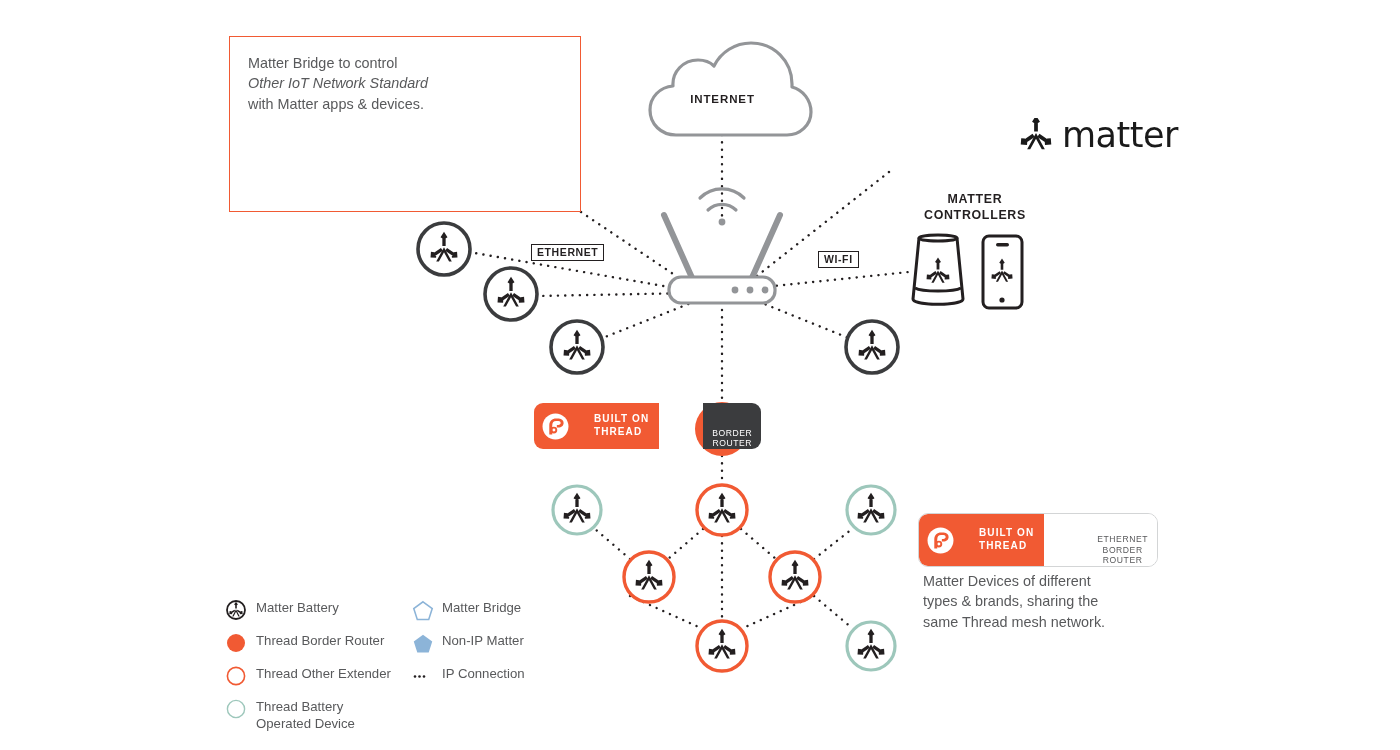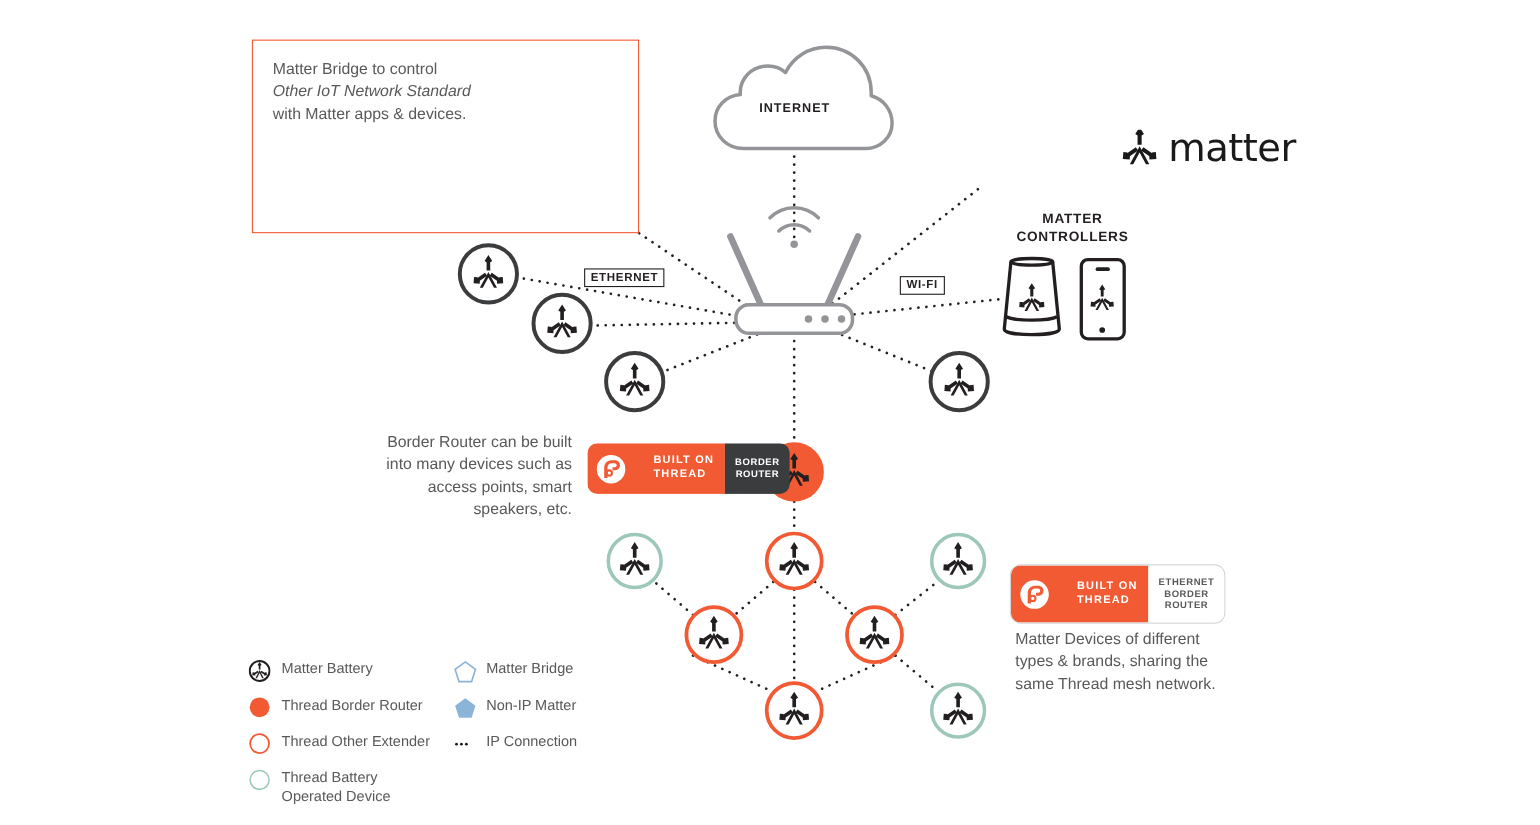--- a/index.html
+++ b/index.html
@@ -70,23 +70,23 @@
   }
   .tbadge .left{
     background:#f15a33;display:flex;align-items:center;gap:25px;
     padding:0 10px 0 8px;
   }
   .tbadge .lefttxt{
     color:#fff;font-size:10px;font-weight:bold;letter-spacing:1.1px;
     line-height:1.28;text-align:left;
   }
   .tbadge .right{
-    display:flex;align-items:center;justify-content:center;
-    padding:0 9px;font-size:8.6px;font-weight:bold;letter-spacing:0.55px;
-    line-height:1.25;text-align:center;
+    display:flex;align-items:flex-end;justify-content:center;
+    padding:0 9px;font-size:8.6px;font-weight:normal;letter-spacing:0.55px;
+    line-height:1.25;text-align:center;margin-left:44px;
   }
   #badge-border-router{left:534px;top:403px;}
   #badge-border-router .right{background:#3b3c3e;color:#fff;}
   #badge-requires{left:918px;top:513px;height:52px;border:1.4px solid #d3d5d6;border-radius:10px;}
   #badge-requires .right{background:#fff;color:#58595b;}
   #badge-requires .left{border-radius:8px 0 0 8px;}
 
   
   #legend{position:absolute;left:226px;top:600px;width:320px;}
   .legend-row{position:absolute;display:flex;align-items:flex-start;}
@@ -322,21 +322,20 @@
   </div>
 
   <div id="internet-label">INTERNET</div>
 
   <div class="linklabel" id="label-ethernet">ETHERNET</div>
   <div class="linklabel" id="label-wifi">WI-FI</div>
 
   <div class="heading" id="matter-controllers-heading" style="white-space:pre-line;">MATTER
 CONTROLLERS</div>
 
-  <div class="note" id="note-border-router">Border Router can be built into many devices such as access points, smart speakers, etc.</div>
 
   <div class="note" id="note-mesh">Matter Devices of different types &amp; brands, sharing the same Thread mesh network.</div>
 
   <div class="tbadge" id="badge-border-router">
     <div class="left">
       <svg width="27" height="27" viewBox="0 0 100 100">
         <circle cx="50" cy="50" r="48" fill="#ffffff"></circle>
         <path d="M62 20 C74 20 80 28 80 37 C80 47 72 54 61 54 L55 54 L55 44 L60 44 C66 44 69 41 69 37 C69 33 66 30 61 30 L52 30 C43 30 38 36 38 45 L38 80 L27 80 L27 45 C27 30 38 20 52 20 Z" fill="#f15a33"></path>
         <circle cx="44" cy="63" r="9" fill="none" stroke="#f15a33" stroke-width="7"></circle>
       </svg>

